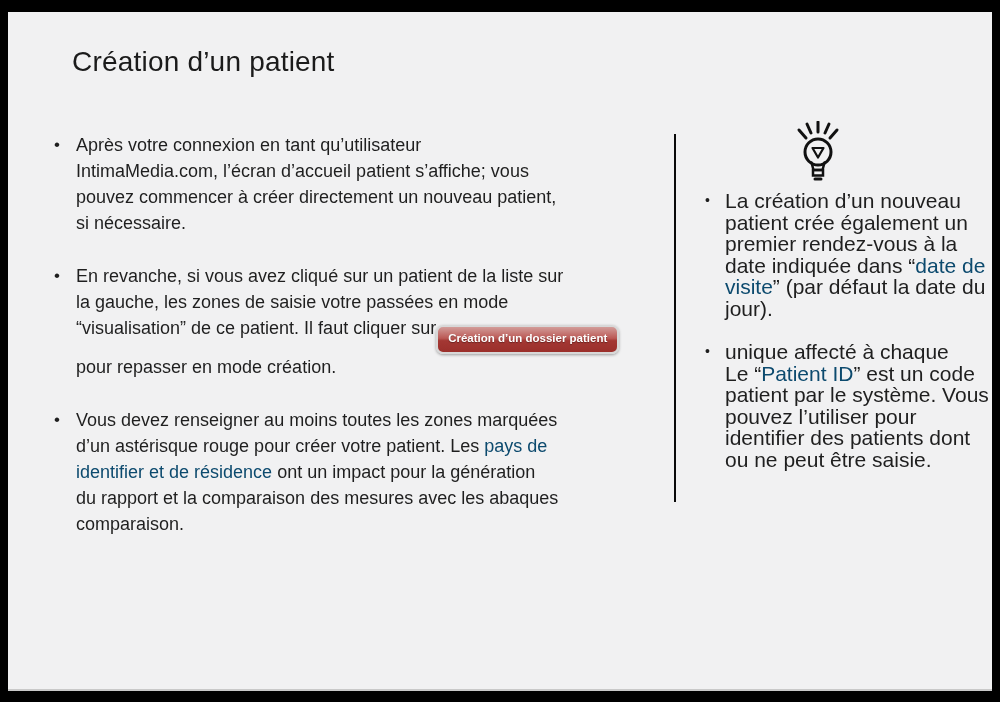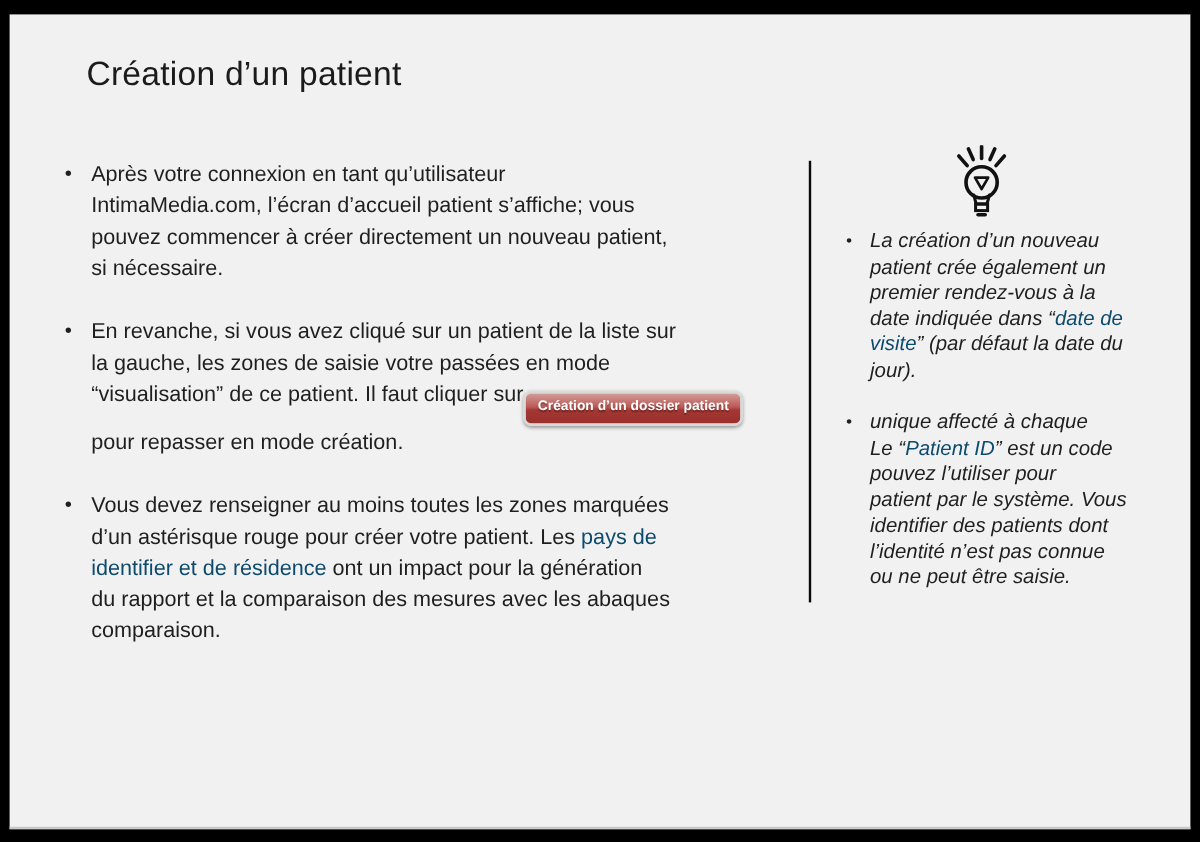--- a/index.html
+++ b/index.html
@@ -65,23 +65,22 @@
 
   
   .tip-icon { position: absolute; left: 782px; top: 109px; width: 56px; height: 62px; }
 
   
   .right-col { position: absolute; left: 695px; top: 178px; width: 252px; }
   .rbullet {
     position: relative;
     padding-left: 22px;
     margin: 0 0 22px 0;
-    font-size: 17px; line-height: 21.5px;
+    font-size: 21px; line-height: 21.5px;
     color: #1f1f1f;
-    font-style: italic;
   }
   .rbullet::before {
     content: "\2022";
     position: absolute; left: 2px; top: 0;
     font-size: 14px; color: #1f1f1f;
   }
 </style>
 </head>
 <body>
 
@@ -142,23 +141,22 @@
         <div class="ln"><span>patient crée également un</span></div>
         <div class="ln"><span>premier rendez-vous à la</span></div>
         <div class="ln"><span>date indiquée dans “</span><span class="red">date de</span></div>
         <div class="ln"><span class="red">visite</span><span>” (par défaut la date du</span></div>
         <div class="ln"><span>jour).</span></div>
       </div>
 
       <div class="rbullet">
         <div class="ln"><span>unique affecté à chaque</span></div>
         <div class="ln"><span>Le “</span><span class="red">Patient ID</span><span>” est un code</span></div>
+        <div class="ln"><span>patient par le système. Vous</span></div>
         <div class="ln"><span>pouvez l’utiliser pour</span></div>
-        <div class="ln"><span>patient par le système. Vous</span></div>
         <div class="ln"><span>identifier des patients dont</span></div>
-        <div class="ln"><span>l’identité n’est pas connue</span></div>
         <div class="ln"><span>ou ne peut être saisie.</span></div>
       </div>
 
     </div>
 
   </div>
 </div>
 
 </body></html>

